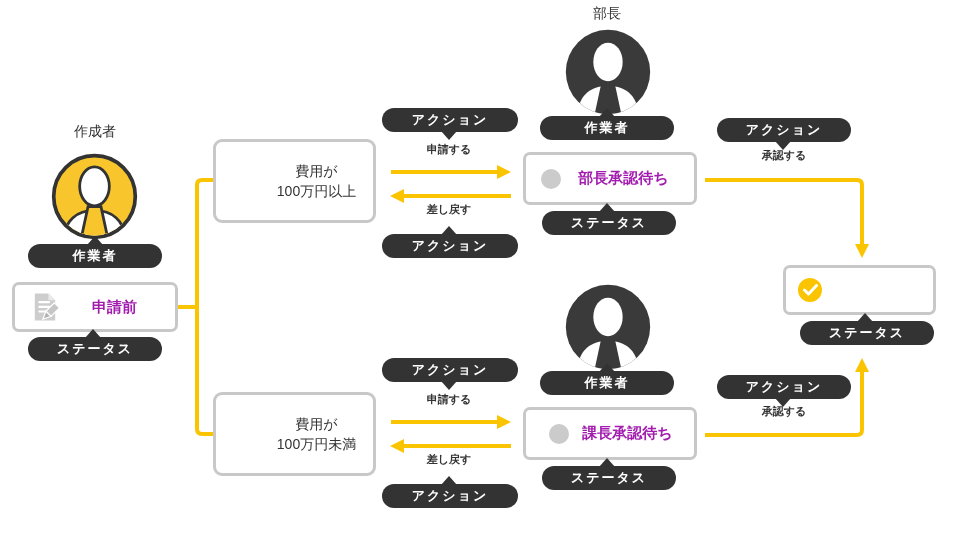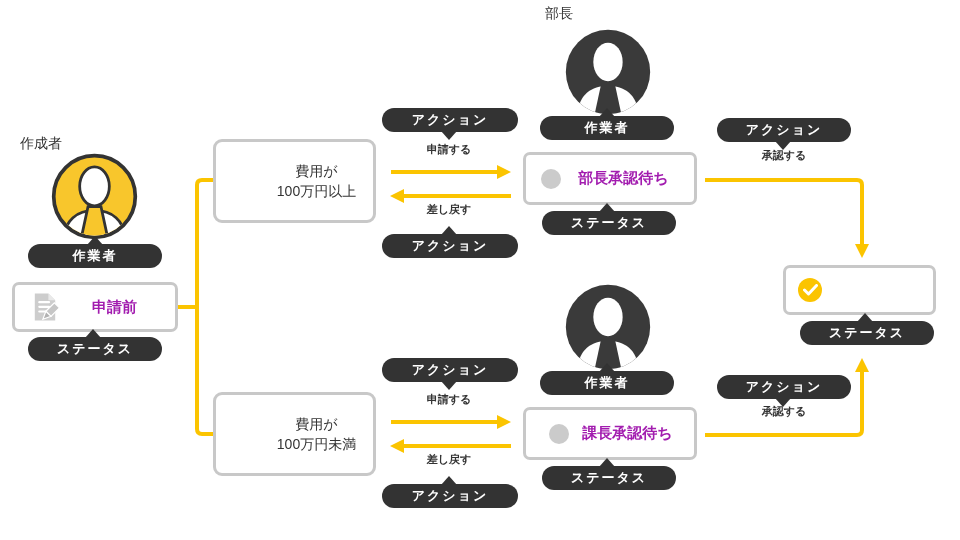--- a/index.html
+++ b/index.html
@@ -2,21 +2,21 @@
 <html><head>
 <meta charset="utf-8">
 <style>
   html,body{margin:0;padding:0;background:#fff;}
   .stage{
     position:relative;width:960px;height:540px;background:#ffffff;overflow:hidden;
     font-family:"Liberation Sans","DejaVu Sans",sans-serif;color:#333;
   }
   svg.wires{position:absolute;left:0;top:0;z-index:1;}
   .title{
-    position:absolute;z-index:3;font-size:14px;color:#333;
+    position:absolute;z-index:3;font-size:14px;color:#333;text-align:center;
   }
   .pill{
     position:absolute;z-index:3;background:#333;color:#fff;height:24px;
     border-radius:13px;display:flex;align-items:center;justify-content:center;
     font-size:13px;font-weight:bold;letter-spacing:2px;
   }
   .ptr{position:absolute;z-index:4;width:0;height:0;
     border-left:8px solid transparent;border-right:8px solid transparent;}
   .ptr.up{border-bottom:9px solid #333;}
   .ptr.down{border-top:9px solid #333;}
@@ -61,21 +61,21 @@
     <g fill="#FBC400">
       <polygon points="497,165 497,179 511,172"></polygon>
       <polygon points="404,189 404,203 390,196"></polygon>
       <polygon points="497,415 497,429 511,422"></polygon>
       <polygon points="404,439 404,453 390,446"></polygon>
       <polygon points="855,244 869,244 862,258"></polygon>
       <polygon points="855,372 869,372 862,358"></polygon>
     </g>
   </svg>
 
-  <div class="title" style="left:20px;top:135px;width:150px;font-family:Liberation Serif, serif;">作成者</div>
+  <div class="title" style="left:20px;top:123px;width:150px;font-family:Liberation Serif, serif;">作成者</div>
 
   <div class="avatar" style="left:50px;top:152px;">
     <svg width="89" height="89" viewBox="0 0 96 96">
       <circle cx="48" cy="48" r="44" fill="#F8C62C" stroke="#333" stroke-width="4"></circle>
       <clipPath id="cpa">
           <circle cx="48" cy="48" r="42"></circle>
         </clipPath>
       <g clip-path="url(#cpa)">
         <path d="M15 96 C15 73 30 63 48 63 C66 63 81 73 81 96 Z" fill="#fff" stroke="#333" stroke-width="3"></path>
         <path d="M41 59 L55 59 L63 96 L33 96 Z" fill="#F8C62C" stroke="#333" stroke-width="3"></path>

